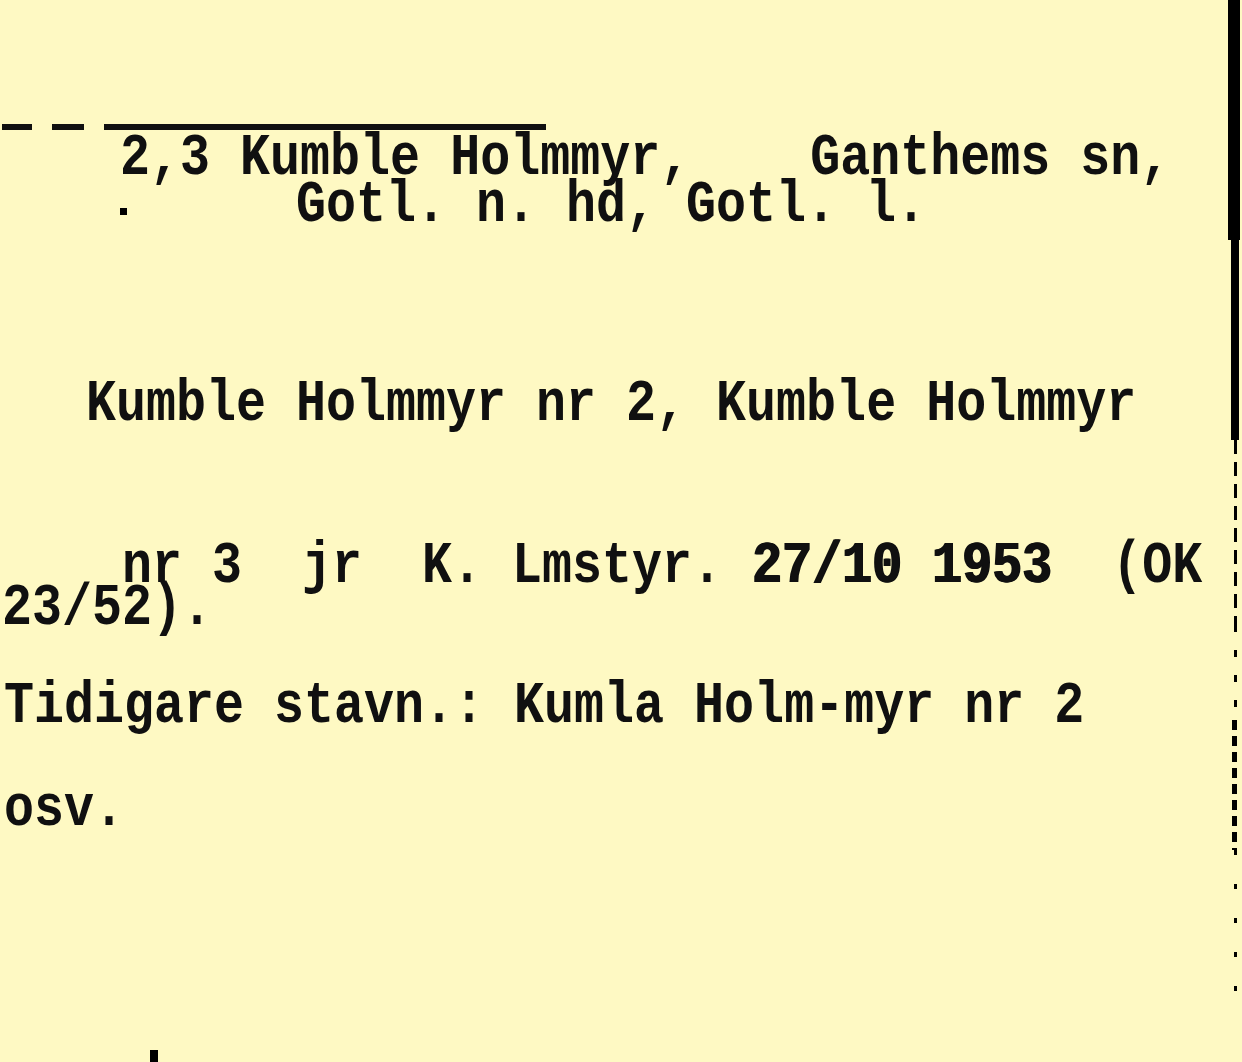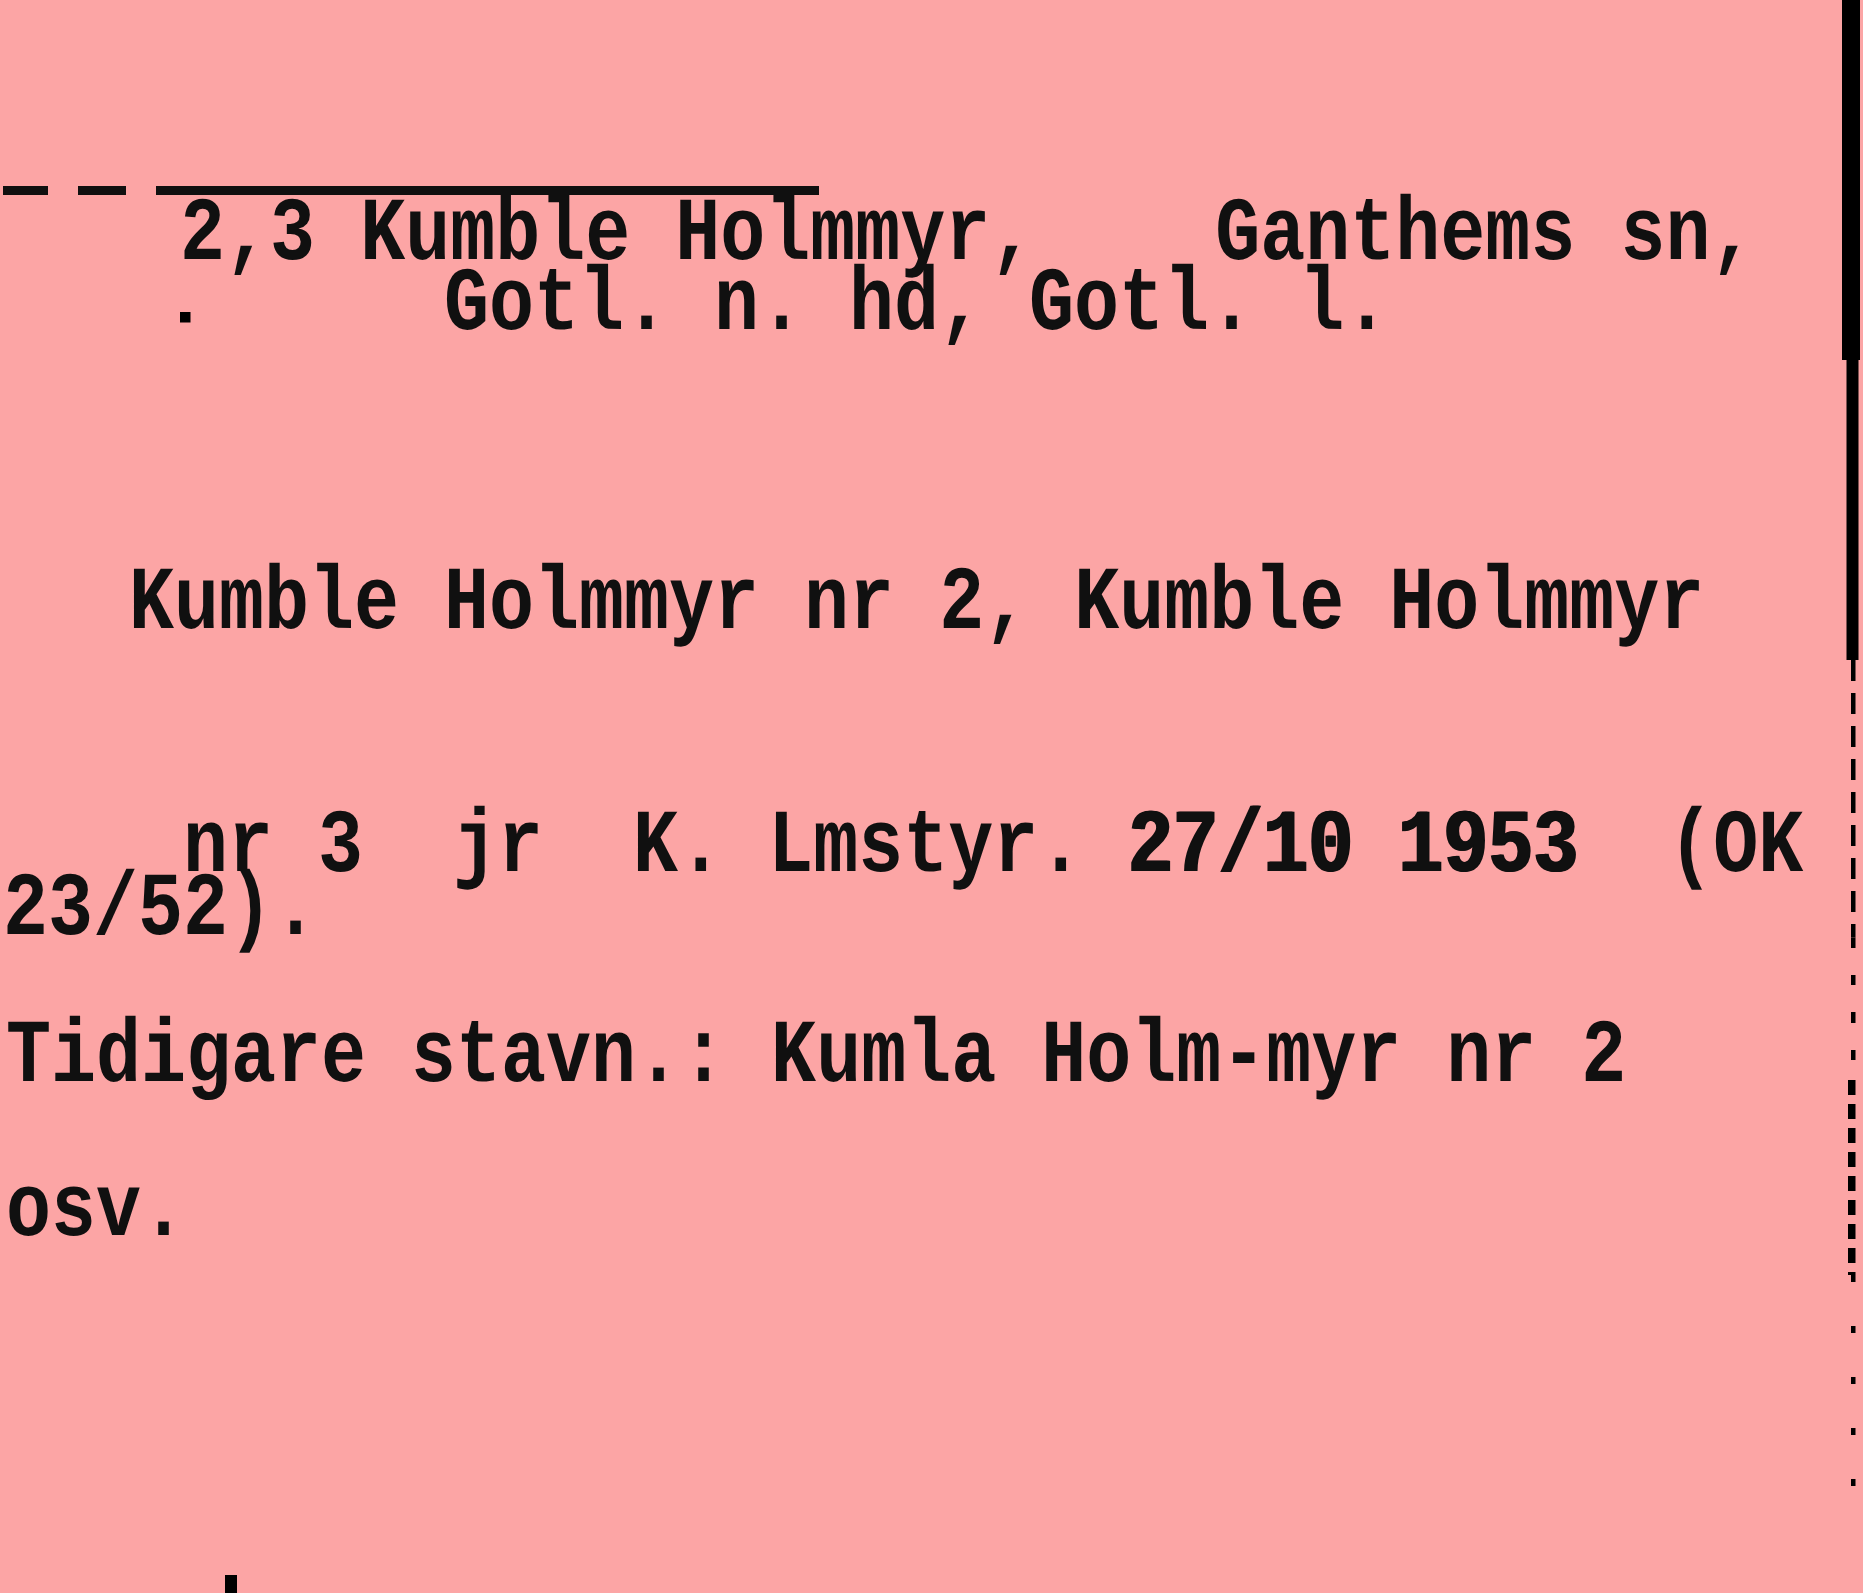--- a/index.html
+++ b/index.html
@@ -4,21 +4,21 @@
 <style>
   html, body {
     margin: 0;
     padding: 0;
     background: #ffffff;
   }
   .card {
     position: relative;
     width: 1242px;
     height: 1062px;
-    background: #fca5a5;
+    background: #fef9c3;
     overflow: hidden;
     font-family: "Liberation Mono", "DejaVu Sans Mono", monospace;
     color: #101010;
   }
   .line {
     position: absolute;
     font-size: 50px;
     line-height: 50px;
     font-weight: bold;
     white-space: pre;

